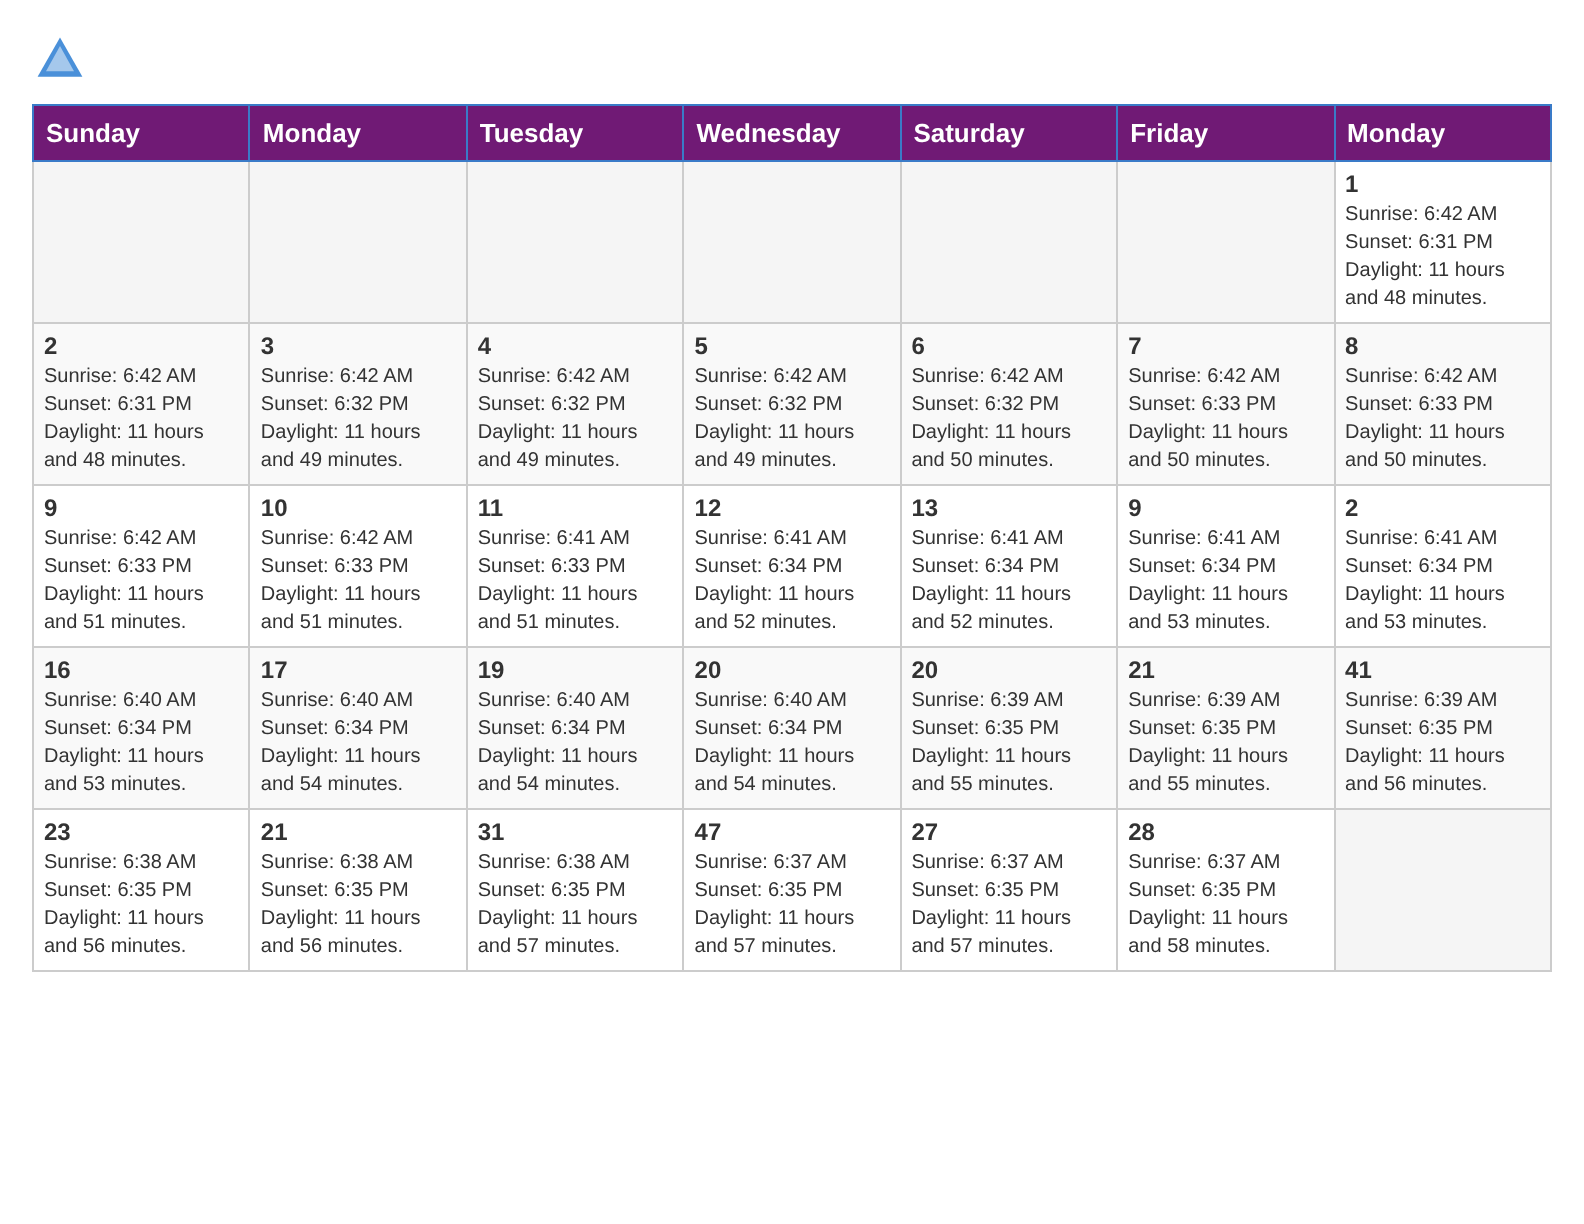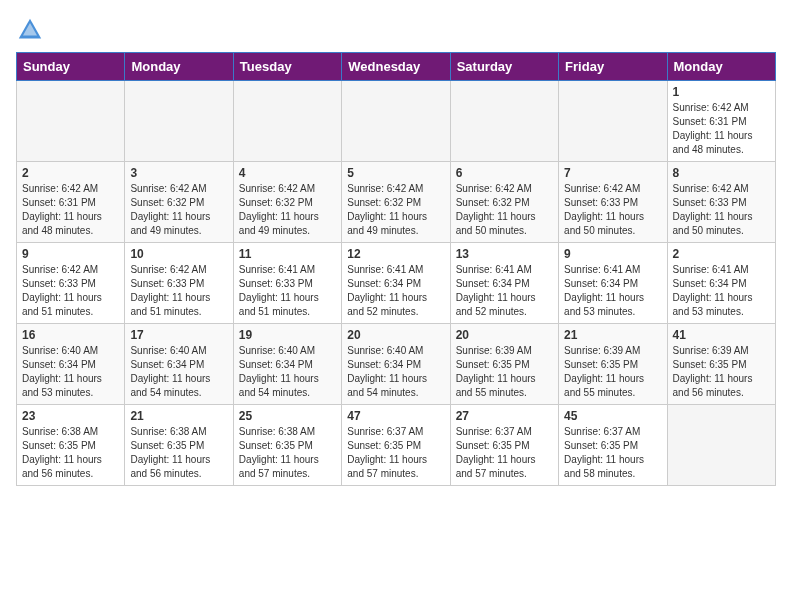--- a/index.html
+++ b/index.html
@@ -233,31 +233,31 @@
       <tr>
         <td>
           <span class="day-num">23</span>
           <div class="day-info">Sunrise: 6:38 AM<br>Sunset: 6:35 PM<br>Daylight: 11 hours<br>and 56 minutes.</div>
         </td>
         <td>
           <span class="day-num">21</span>
           <div class="day-info">Sunrise: 6:38 AM<br>Sunset: 6:35 PM<br>Daylight: 11 hours<br>and 56 minutes.</div>
         </td>
         <td>
-          <span class="day-num">25</span>
+          <span class="day-num">31</span>
           <div class="day-info">Sunrise: 6:38 AM<br>Sunset: 6:35 PM<br>Daylight: 11 hours<br>and 57 minutes.</div>
         </td>
         <td>
           <span class="day-num">47</span>
           <div class="day-info">Sunrise: 6:37 AM<br>Sunset: 6:35 PM<br>Daylight: 11 hours<br>and 57 minutes.</div>
         </td>
         <td>
           <span class="day-num">27</span>
           <div class="day-info">Sunrise: 6:37 AM<br>Sunset: 6:35 PM<br>Daylight: 11 hours<br>and 57 minutes.</div>
         </td>
         <td>
-          <span class="day-num">45</span>
+          <span class="day-num">28</span>
           <div class="day-info">Sunrise: 6:37 AM<br>Sunset: 6:35 PM<br>Daylight: 11 hours<br>and 58 minutes.</div>
         </td>
         <td class="empty-cell"></td>
       </tr>
     </tbody>
 </table>
 
 </body></html>

